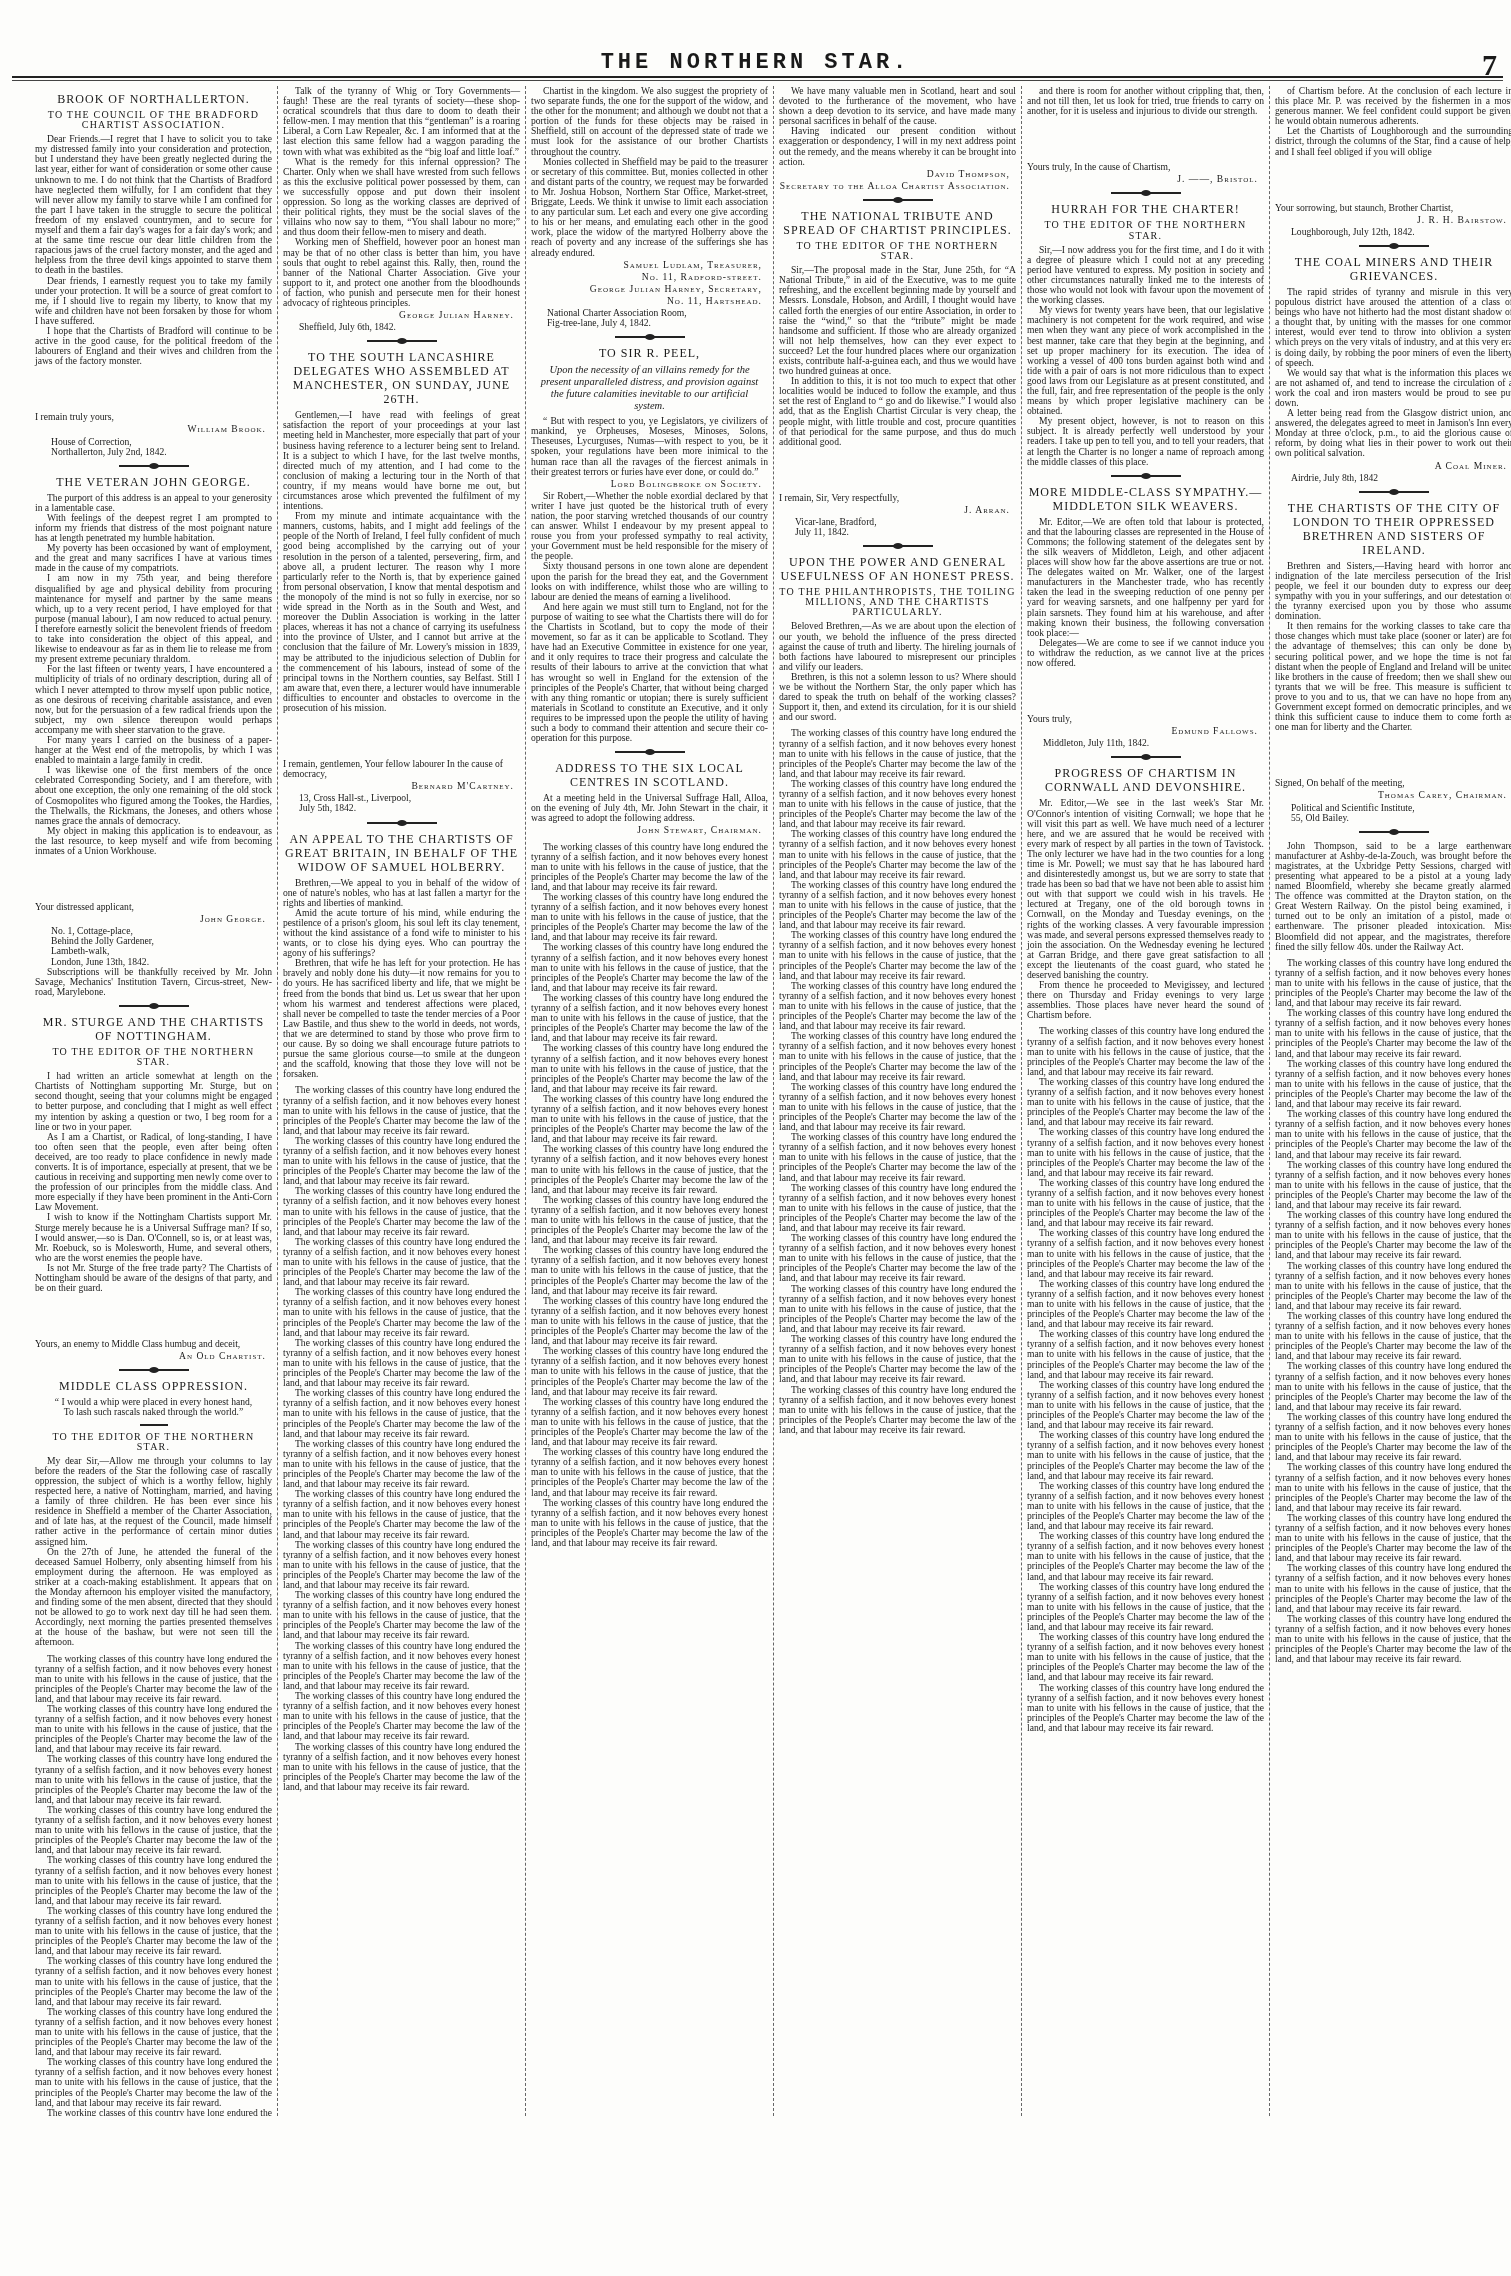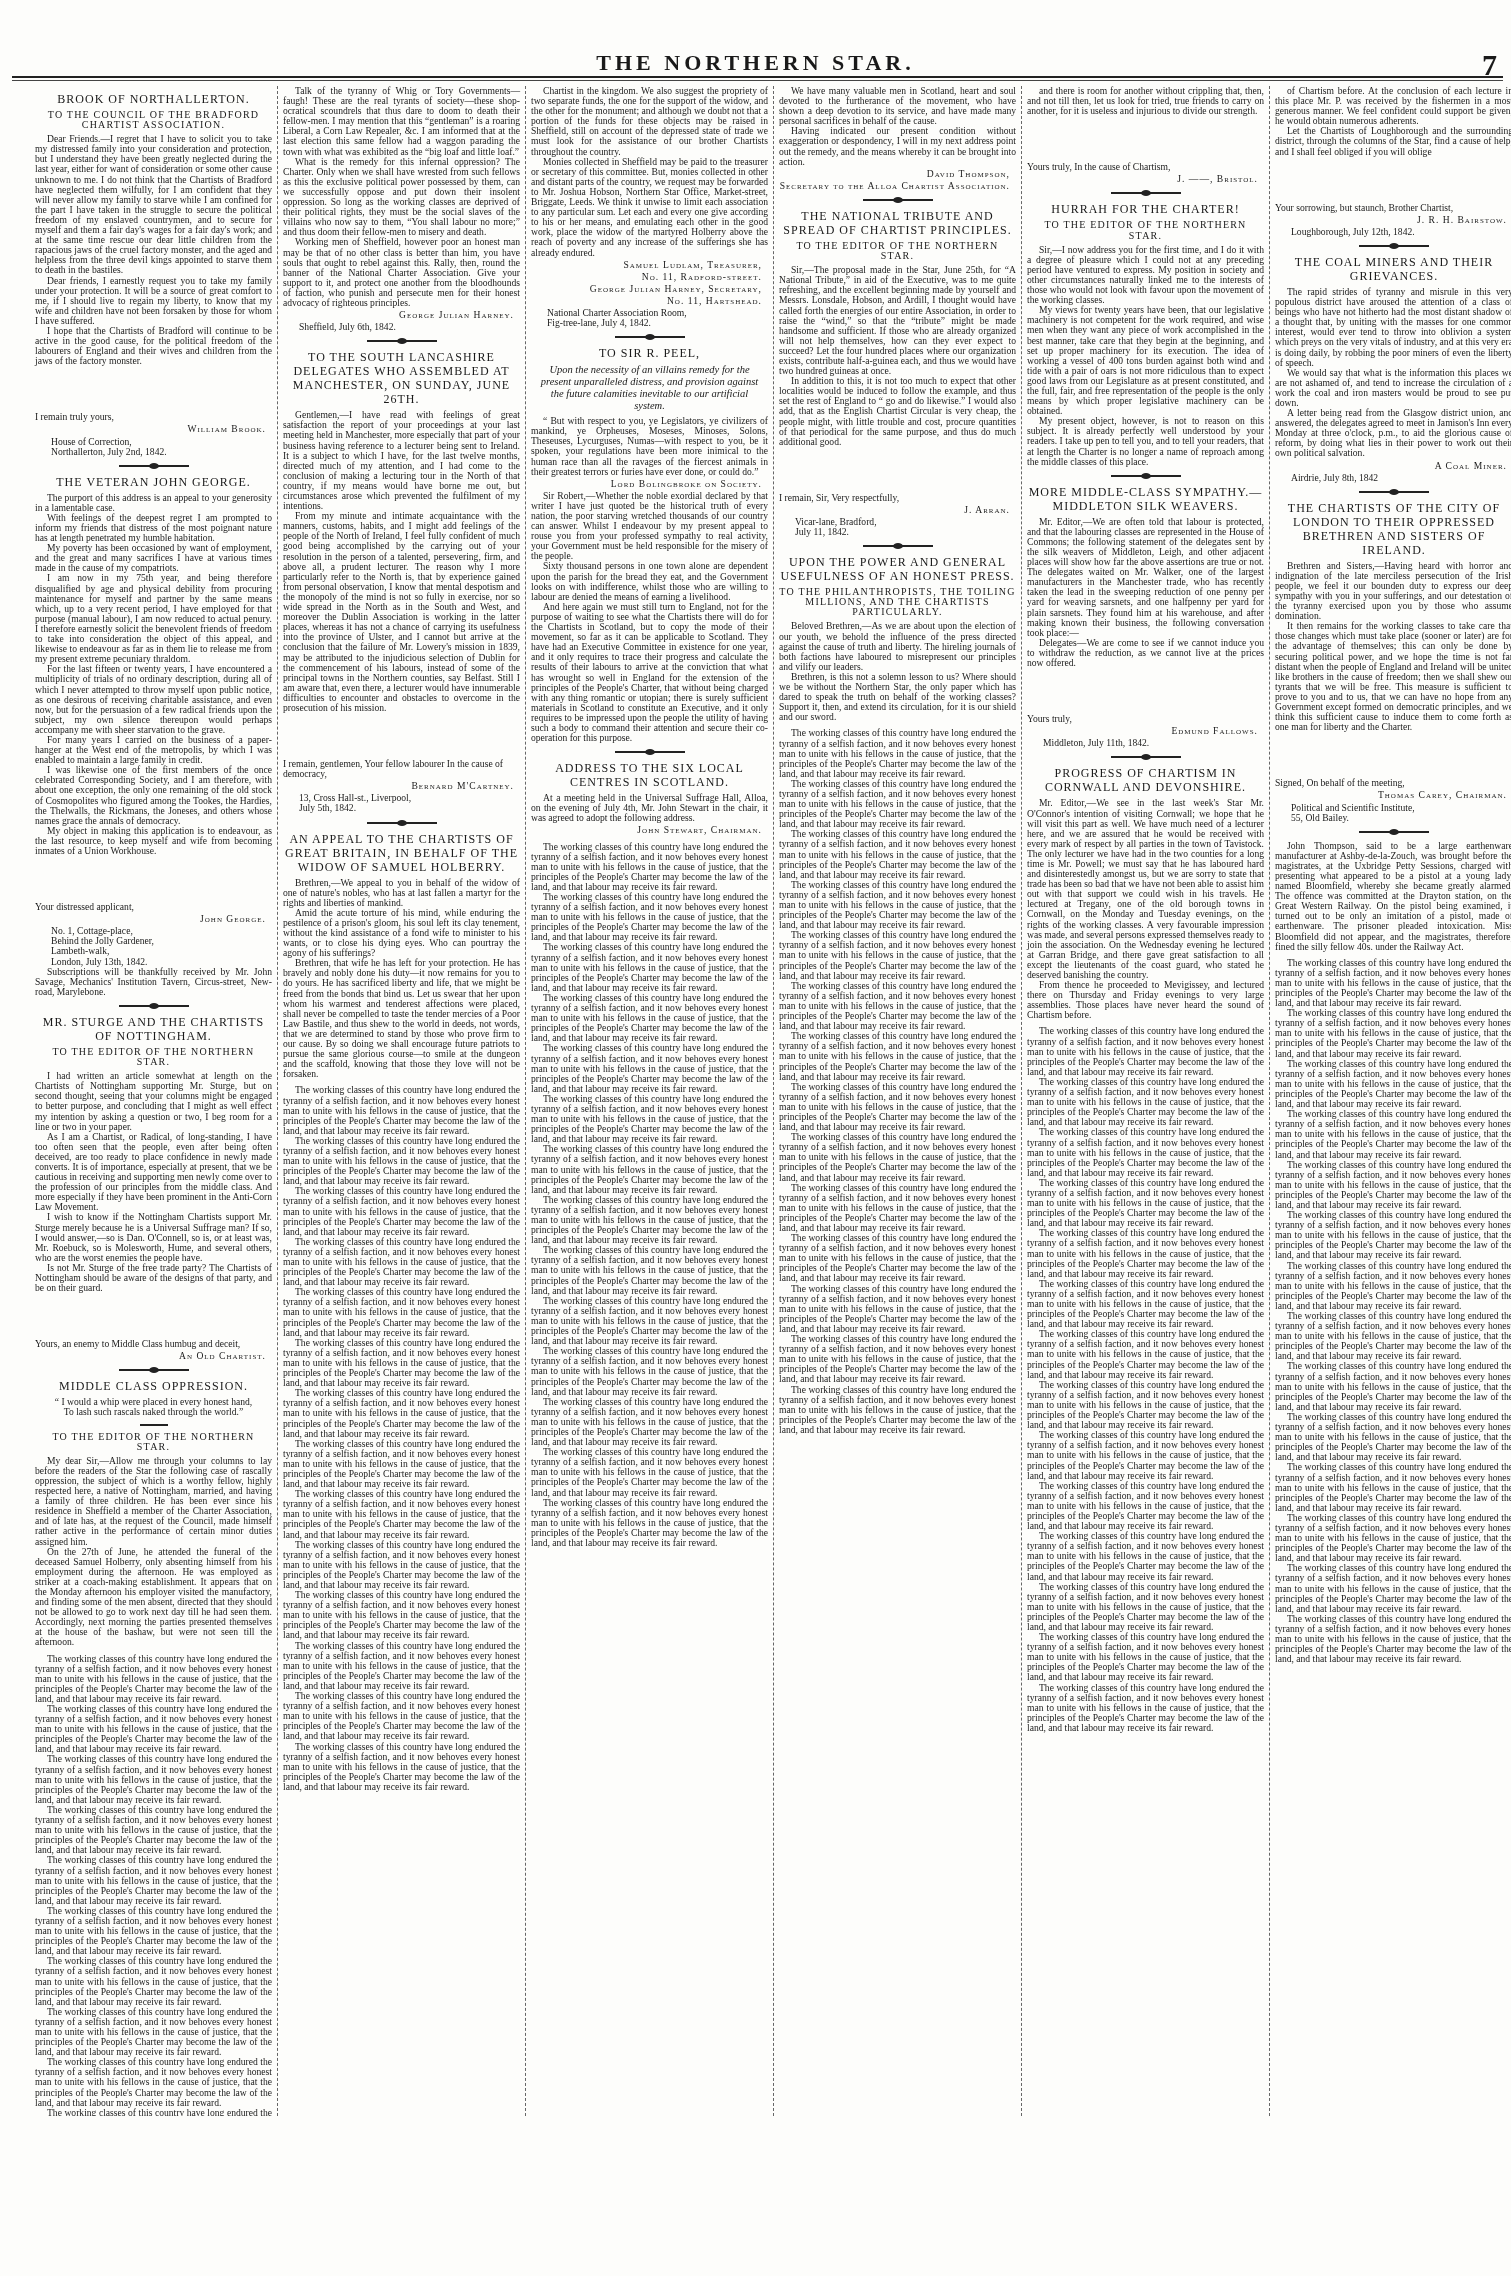--- a/index.html
+++ b/index.html
@@ -1,20 +1,20 @@
 <!DOCTYPE html>
 <html><head>
 <meta charset="utf-8">
 <style>
   html, body { margin:0; padding:0; background:#fdfdfb; }
   body { width:1511px; height:2276px; overflow:hidden; position:relative;
          font-family:"DejaVu Serif", "Liberation Serif", serif; color:#1a1a1a; }
   .masthead { position:absolute; left:0; top:0; width:1511px; height:78px; }
   .masthead .title { position:absolute; left:0; right:0; top:50px; text-align:center;
-         font-family:Liberation Serif, serif; font-size:22px; letter-spacing:4px; font-weight:bold; }
+         font-family:Liberation Mono, monospace; font-size:22px; letter-spacing:4px; font-weight:bold; }
   .masthead .pageno { position:absolute; right:14px; top:48px; font-size:30px; font-weight:bold;
          font-family:"Liberation Serif", serif; }
   .rule1 { position:absolute; left:12px; right:8px; top:76px; border-top:2px solid #222; }
   .rule2 { position:absolute; left:12px; right:8px; top:80px; border-top:1px solid #444; }
   .columns { position:absolute; left:30px; top:86px; width:1492px; height:2030px; display:flex; }
   .col { width:248px; height:100%; overflow:hidden; padding:0 5px; box-sizing:border-box;
          border-right:1px dashed #666; font-size:9.6px; line-height:10.1px; text-align:justify;
          font-family:"Liberation Serif", serif; }
   .col:last-child { border-right:none; }
   .art { margin-bottom:6px; }
@@ -64,21 +64,21 @@
         <p>I am now in my 75th year, and being therefore disqualified by age and physical debility from procuring maintenance for myself and partner by the same means which, up to a very recent period, I have employed for that purpose (manual labour), I am now reduced to actual penury. I therefore earnestly solicit the benevolent friends of freedom to take into consideration the object of this appeal, and likewise to endeavour as far as in them lie to release me from my present extreme pecuniary thraldom.</p>
         <p>For the last fifteen or twenty years, I have encountered a multiplicity of trials of no ordinary description, during all of which I never attempted to throw myself upon public notice, as one desirous of receiving charitable assistance, and even now, but for the persuasion of a few radical friends upon the subject, my own silence thereupon would perhaps accompany me with sheer starvation to the grave.</p>
         <p>For many years I carried on the business of a paper-hanger at the West end of the metropolis, by which I was enabled to maintain a large family in credit.</p>
         <p>I was likewise one of the first members of the once celebrated Corresponding Society, and I am therefore, with about one exception, the only one remaining of the old stock of Cosmopolites who figured among the Tookes, the Hardies, the Thelwalls, the Rickmans, the Joneses, and others whose names grace the annals of democracy.</p>
         <p>My object in making this application is to endeavour, as the last resource, to keep myself and wife from becoming inmates of a Union Workhouse.</p>
         <div class="close">Your distressed applicant,</div>
         <div class="sig">John George.</div>
         <p class="addr">No. 1, Cottage-place,</p>
         <p class="addr">Behind the Jolly Gardener,</p>
         <p class="addr">Lambeth-walk,</p>
-        <p class="addr">London, July 13th, 1842.</p>
+        <p class="addr">London, June 13th, 1842.</p>
         <p>Subscriptions will be thankfully received by Mr. John Savage, Mechanics' Institution Tavern, Circus-street, New-road, Marylebone.</p>
         <div class="orn"></div>
       </div>
       <div class="art">
         <div class="hd">Mr. Sturge and the Chartists of Nottingham.</div>
         <div class="sub">To the Editor of the Northern Star.</div>
         <p>I had written an article somewhat at length on the Chartists of Nottingham supporting Mr. Sturge, but on second thought, seeing that your columns might be engaged to better purpose, and concluding that I might as well effect my intention by asking a question or two, I beg room for a line or two in your paper.</p>
         <p>As I am a Chartist, or Radical, of long-standing, I have too often seen that the people, even after being often deceived, are too ready to place confidence in newly made converts. It is of importance, especially at present, that we be cautious in receiving and supporting men newly come over to the profession of our principles from the middle class. And more especially if they have been prominent in the Anti-Corn Law Movement.</p>
         <p>I wish to know if the Nottingham Chartists support Mr. Sturge merely because he is a Universal Suffrage man? If so, I would answer,—so is Dan. O'Connell, so is, or at least was, Mr. Roebuck, so is Molesworth, Hume, and several others, who are the worst enemies the people have.</p>
         <p>Is not Mr. Sturge of the free trade party? The Chartists of Nottingham should be aware of the designs of that party, and be on their guard.</p>

